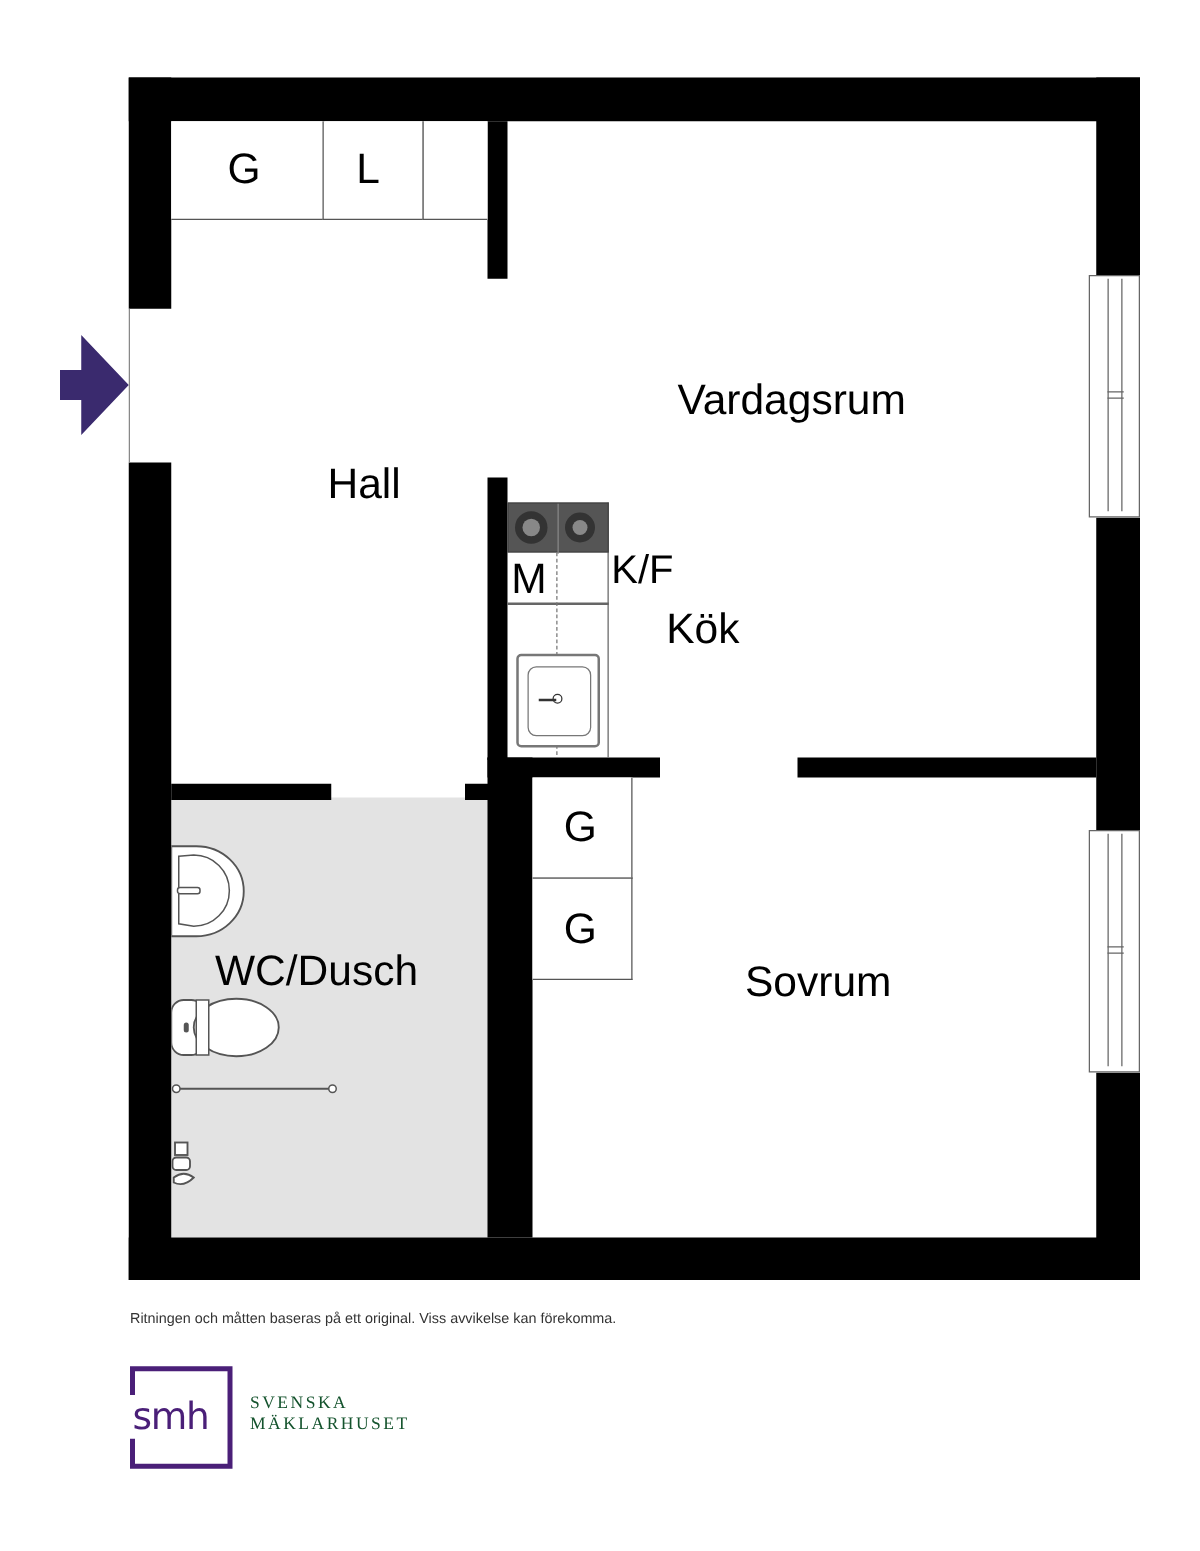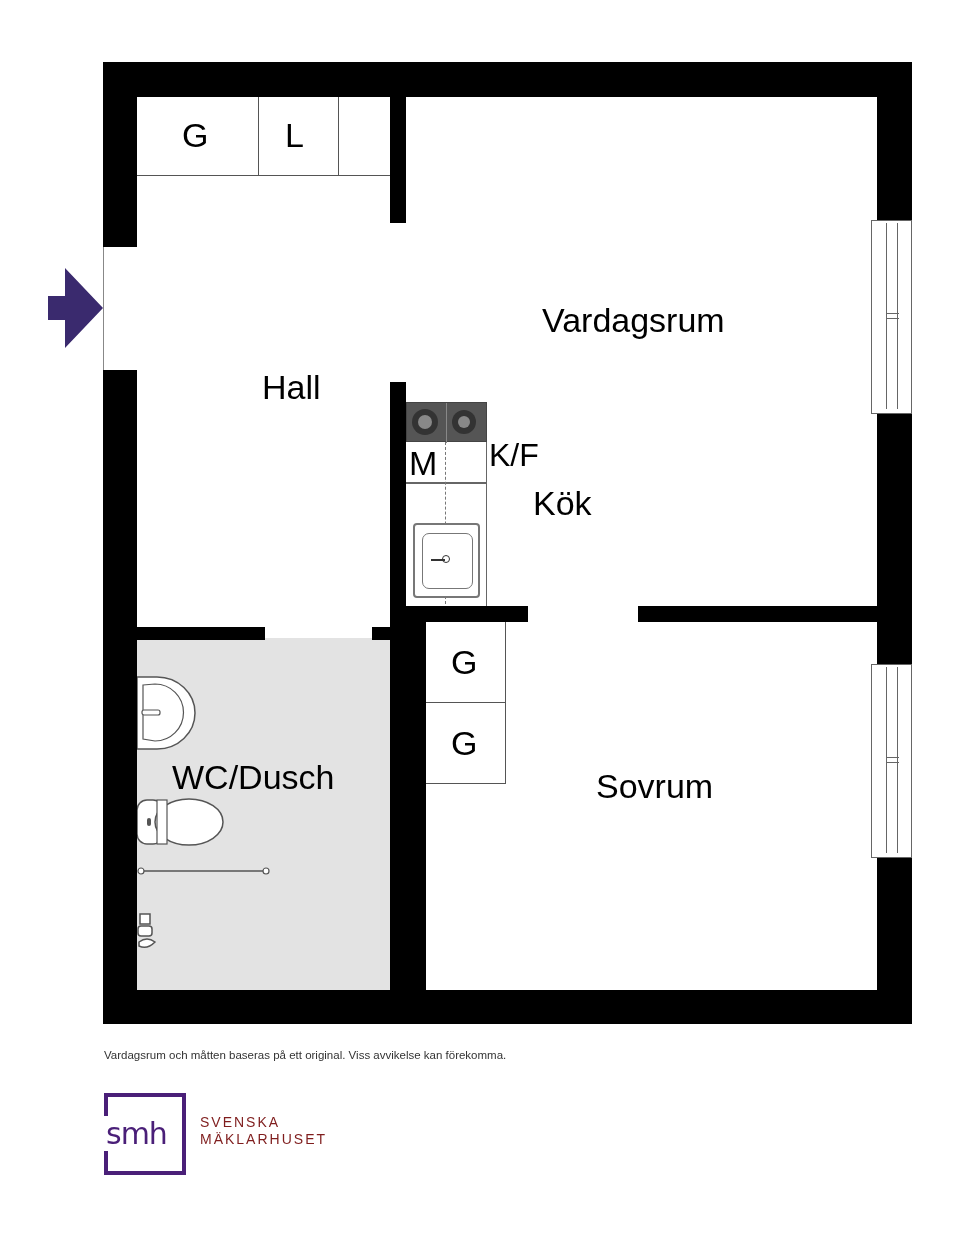--- a/index.html
+++ b/index.html
@@ -6,21 +6,21 @@
   body { width:960px; height:1241px; position:relative; overflow:hidden; font-family:"Liberation Sans", sans-serif; }
   .abs { position:absolute; }
   .wall { position:absolute; background:#000; }
   .label { position:absolute; color:#000; white-space:nowrap; font-family:"Liberation Sans", sans-serif; }
   .room-label { font-size:34px; }
   .furn-label { font-size:34px; }
   .box { position:absolute; border:1.5px solid #555; box-sizing:border-box; background:#fff; }
   .disclaimer { position:absolute; left:104px; top:1047px; font-size:11.5px; line-height:17px; color:#333; }
   .logo-box { position:absolute; left:104px; top:1093px; width:82px; height:82px; border:4px solid #4a1f78; border-left-width:4px; box-sizing:border-box; }
   .logo-text { position:absolute; left:104px; top:1116px; font-size:30px; color:#4a1f78; font-family:"DejaVu Sans", sans-serif; letter-spacing:-1px; background:#fff; padding:0 2px; }
-  .brand { position:absolute; left:200px; top:1114px; font-size:14px; line-height:17px; letter-spacing:2px; color:#7f1d1d; font-family:Liberation Sans, sans-serif; }
+  .brand { position:absolute; left:200px; top:1114px; font-size:14px; line-height:17px; letter-spacing:2px; color:#14532d; font-family:Liberation Serif, serif; }
 </style>
 </head>
 <body>
 
 <div class="abs" style="left:0;top:0;width:960px;height:1040px;">
 
   <div class="abs" style="left:137px;top:638px;width:254px;height:352px;background:#e3e3e3;"></div>
 
   <div class="wall" style="left:103px;top:62px;width:809px;height:35px;"></div>
   <div class="wall" style="left:103px;top:990px;width:809px;height:34px;"></div>
@@ -107,21 +107,21 @@
     <path d="M2,30 Q10,24 18,30 Q10,38 2,34 Z" fill="#fff" stroke="#555" stroke-width="1.5"></path>
   </svg>
 
   <div class="label room-label" style="left:226px;top:368px;margin-left:36px;">Hall</div>
   <div class="label room-label" style="left:172px;top:758px;">WC/Dusch</div>
   <div class="label room-label" style="left:542px;top:301px;">Vardagsrum</div>
   <div class="label room-label" style="left:596px;top:767px;">Sovrum</div>
 </div>
 
 <div class="disclaimer">
-  <div>Vardagsrum och måtten baseras på ett original. Viss avvikelse kan förekomma.</div>
+  <div>Ritningen och måtten baseras på ett original. Viss avvikelse kan förekomma.</div>
 </div>
 
 <div>
   <div class="logo-box"></div>
   <div class="logo-text">smh</div>
   <div class="brand">
     <div>SVENSKA</div>
     <div>MÄKLARHUSET</div>
   </div>
 </div>

